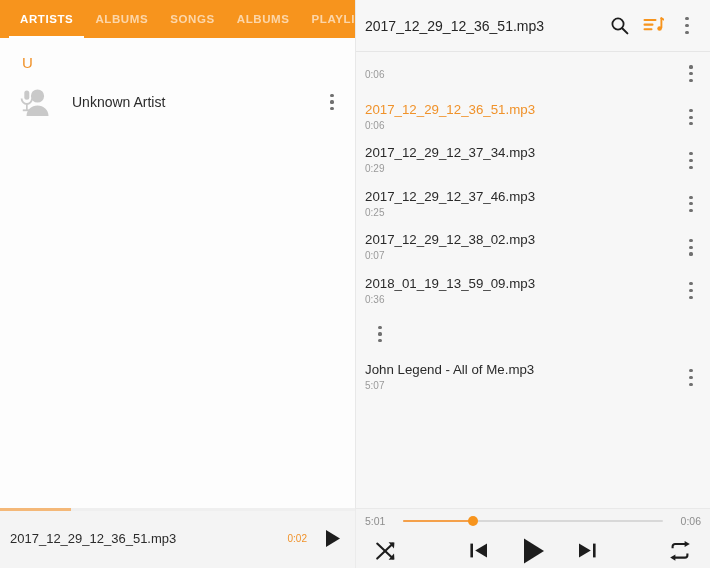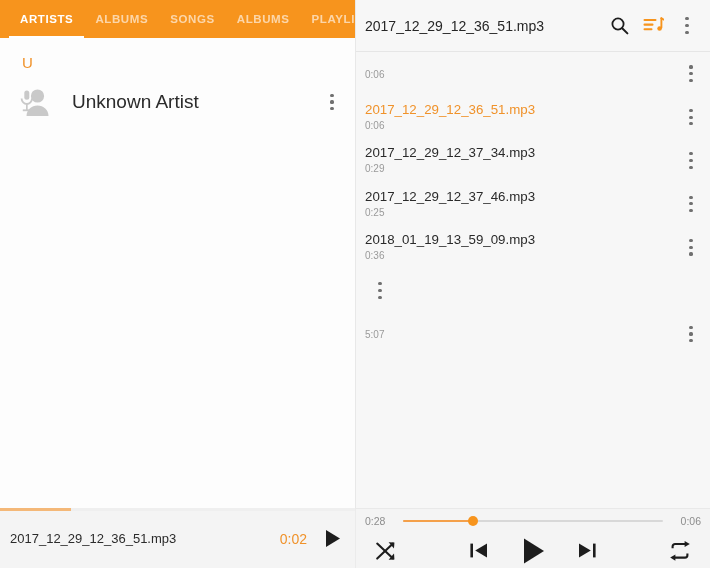--- a/index.html
+++ b/index.html
@@ -96,21 +96,21 @@
   .artist-ico {
     width: 40px;
     height: 40px;
     flex: 0 0 40px;
     display: flex;
     align-items: center;
     justify-content: center;
   }
   .artist-name {
     flex: 1 1 auto;
-    font-size: 19px;
+    font-size: 14px;
     color: #2b2b2b;
     padding-left: 18px;
   }
 
   
   .kebab {
     width: 30px;
     height: 44px;
     flex: 0 0 30px;
     display: flex;
@@ -246,21 +246,21 @@
   }
   .mini-title {
     flex: 1 1 auto;
     font-size: 13px;
     color: #2b2b2b;
     white-space: nowrap;
     overflow: hidden;
     text-overflow: ellipsis;
   }
   .mini-time {
-    font-size: 14px;
+    font-size: 10px;
     color: #F0922A;
     padding: 0 10px 0 6px;
     white-space: nowrap;
   }
   .mini-play {
     width: 30px;
     height: 40px;
     display: flex;
     align-items: center;
     justify-content: center;
@@ -481,20 +481,31 @@
             <div class="track-title">2017_12_29_12_37_46.mp3</div>
             <div class="track-dur">0:25</div>
           </div>
           <div class="kebab">
             <i></i>
             <i></i>
             <i></i>
           </div>
         </div>
 
+        <div class="track">
+          <div class="track-texts">
+            <div class="track-title">2017_12_29_12_38_02.mp3</div>
+            <div class="track-dur">0:07</div>
+          </div>
+          <div class="kebab">
+            <i></i>
+            <i></i>
+            <i></i>
+          </div>
+        </div>
 
         <div class="track">
           <div class="track-texts">
             <div class="track-title">2018_01_19_13_59_09.mp3</div>
             <div class="track-dur">0:36</div>
           </div>
           <div class="kebab">
             <i></i>
             <i></i>
             <i></i>
@@ -504,20 +515,21 @@
         <div class="track">
           <div class="kebab">
             <i></i>
             <i></i>
             <i></i>
           </div>
         </div>
 
         <div class="track">
           <div class="track-texts">
+            <div class="track-title">John Legend - All of Me.mp3</div>
             <div class="track-dur">5:07</div>
           </div>
           <div class="kebab">
             <i></i>
             <i></i>
             <i></i>
           </div>
         </div>
 
       </div>
@@ -535,21 +547,21 @@
       <div class="mini-play">
         <svg width="17" height="19" viewBox="0 0 17 19">
           <polygon points="2,1 16,9.5 2,18" fill="#1d1d1d"></polygon>
         </svg>
       </div>
     </div>
 
     <div class="player">
 
       <div class="seek-row">
-        <div class="seek-time">0:28</div>
+        <div class="seek-time">5:01</div>
         <div class="seek-wrap">
           <div class="seek-track"></div>
           <div class="seek-fill" id="seek-fill" style="width: 27%;"></div>
           <div class="seek-thumb" id="seek-thumb" style="left: 27%;"></div>
         </div>
         <div class="seek-time right">0:06</div>
       </div>
 
       <div class="ctrl-row">
 

